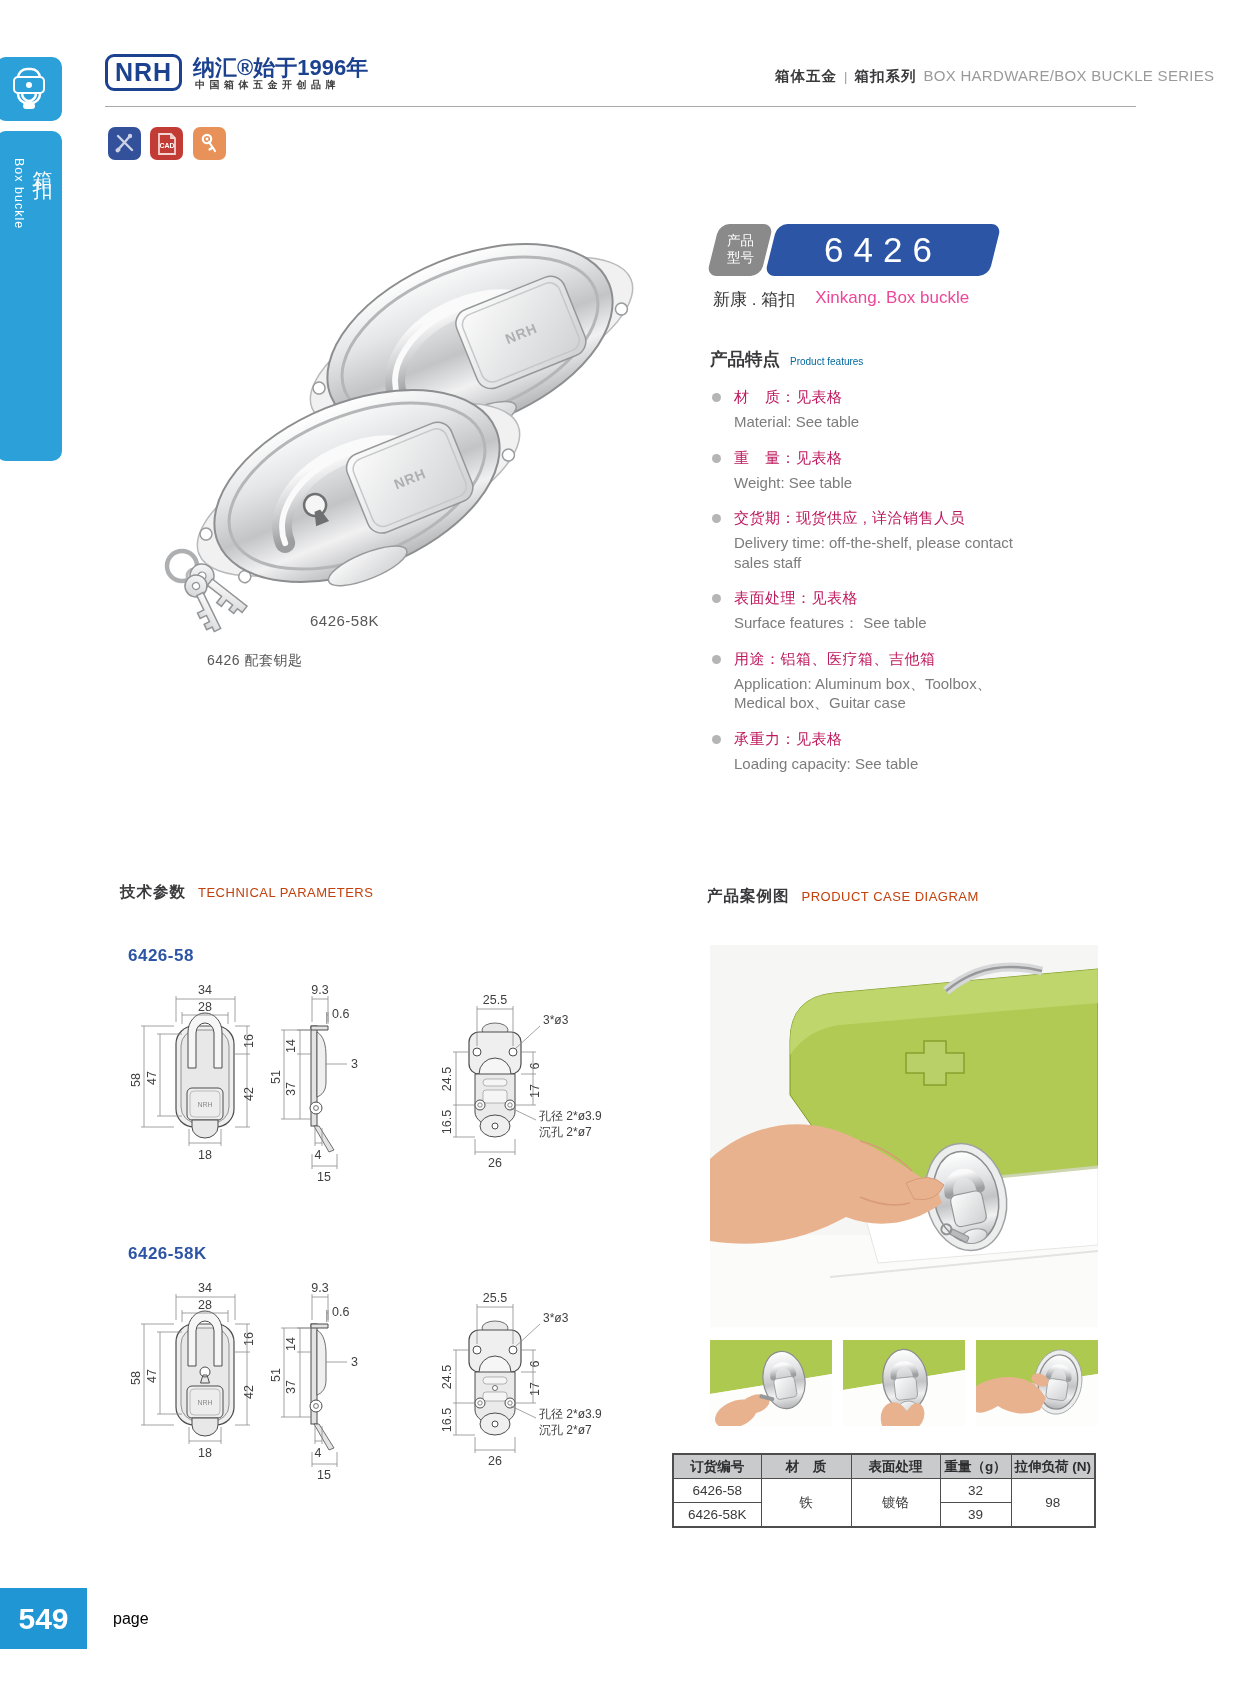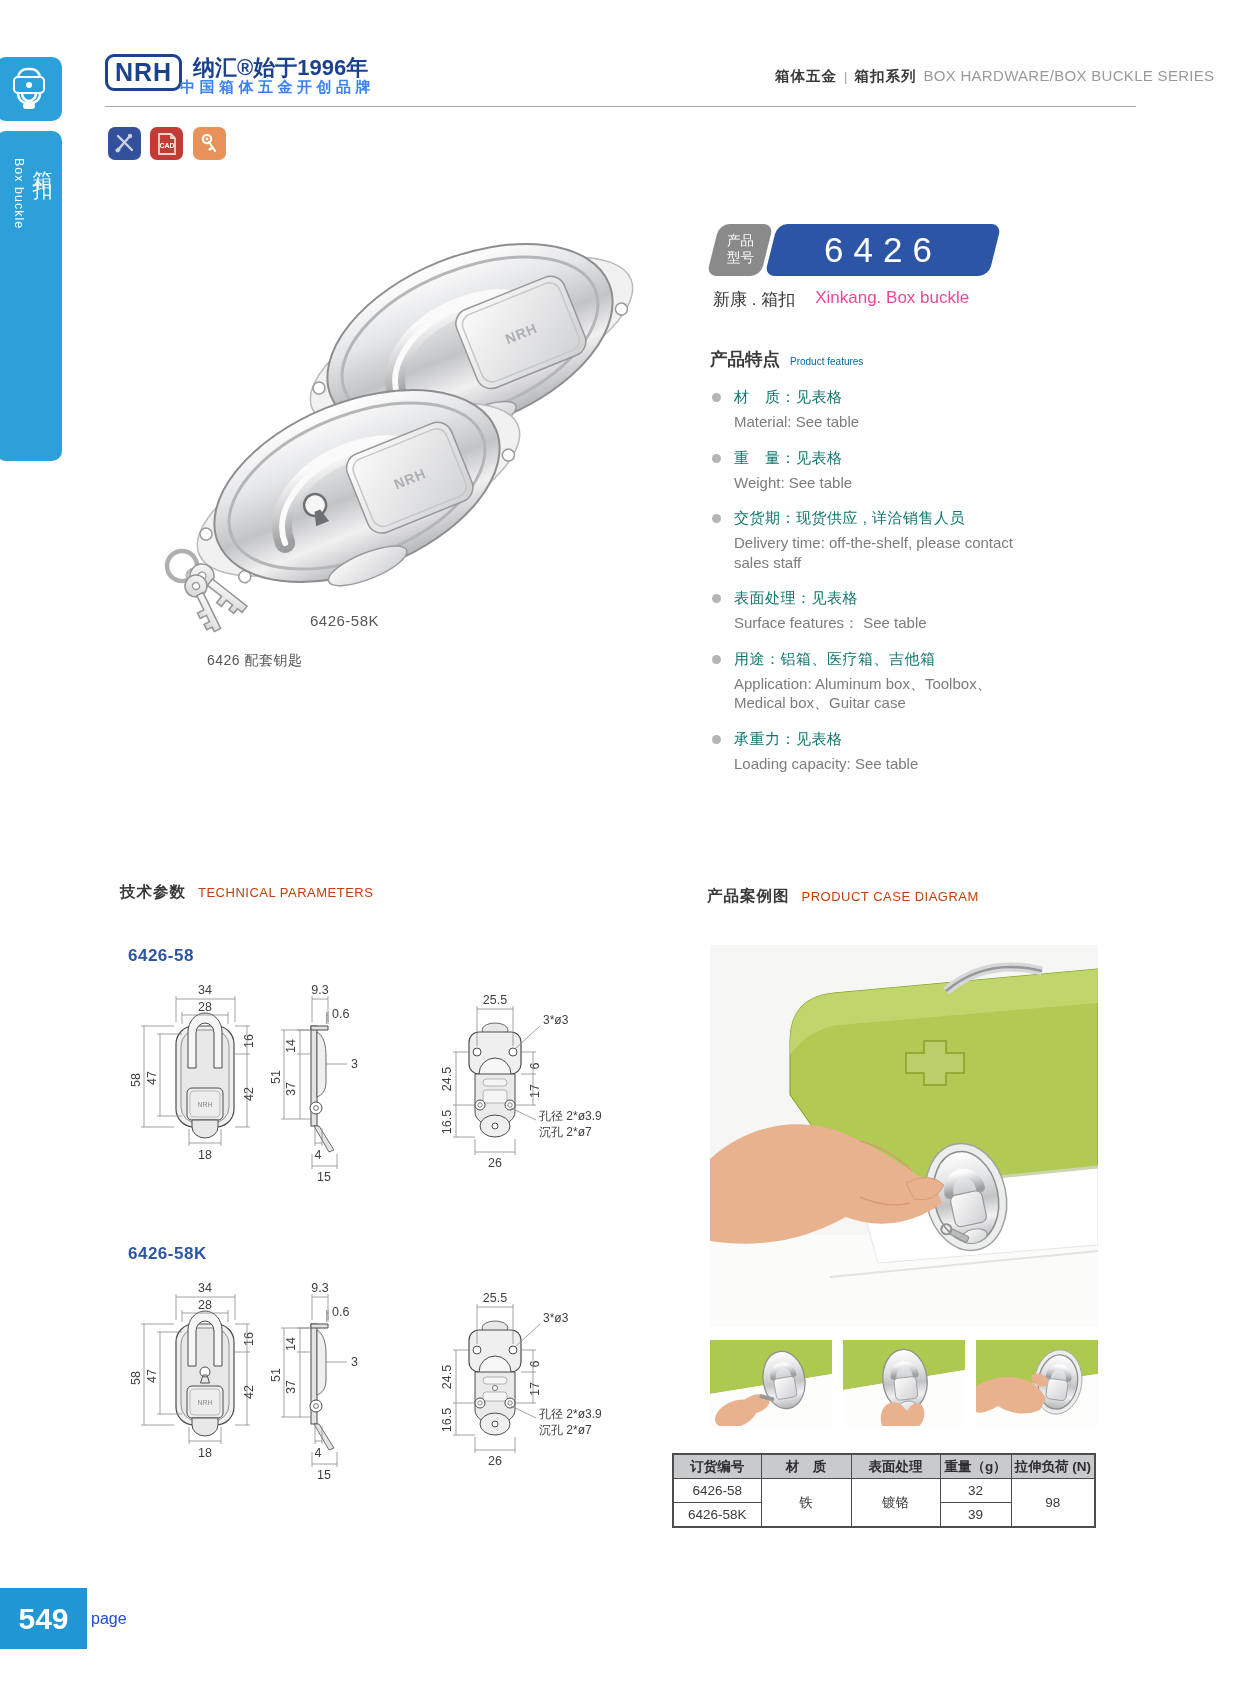--- a/index.html
+++ b/index.html
@@ -13,21 +13,21 @@
   .side-tab{top:131px;width:66px;height:330px;}
   .v-zh{position:absolute;left:34px;top:24px;writing-mode:vertical-rl;text-orientation:upright;
         color:#fff;font-size:20px;letter-spacing:9px;}
   .v-en{position:absolute;left:16px;top:27px;writing-mode:vertical-rl;color:#fff;font-size:12.5px;letter-spacing:1px;}
 
   
   .logo-box{left:105px;top:54px;width:77px;height:37px;border:3px solid #1b418f;border-radius:9px;
             display:flex;align-items:center;justify-content:center;background:#fff;box-sizing:border-box;}
   .logo-box span{color:#1b418f;font-weight:bold;font-size:25px;letter-spacing:1px;}
   .brand1{left:193px;top:53px;font-size:22px;font-weight:bold;color:#1b418f;}
-  .brand2{left:180px;top:78px;font-size:15px;font-weight:bold;color:#3b82f6;letter-spacing:4.5px;}
+  .brand2{left:195px;top:78px;font-size:10px;font-weight:bold;color:#404040;letter-spacing:4.5px;}
   .hdr-right{left:775px;top:67px;width:360px;display:flex;align-items:baseline;gap:7px;white-space:nowrap;}
   .hdr-right .zh{font-size:14.5px;font-weight:bold;color:#3a3a3c;letter-spacing:1px;}
   .hdr-right .bar{color:#9a9a9a;font-size:13px;}
   .hdr-right .en{font-size:15px;color:#9a9a9a;letter-spacing:.3px;}
   .hdr-line{left:105px;top:106px;width:1031px;height:1px;background:#a9a9a9;}
 
   
   .tool-icon{top:127px;width:33px;height:33px;border-radius:7px;display:flex;align-items:center;justify-content:center;}
   .ic-blue{left:108px;background:#33519b;}
   .ic-red{left:150px;background:#c23b35;}
@@ -43,21 +43,21 @@
   .prod-name{left:713px;top:288px;font-size:17px;color:#3a3a3c;display:flex;gap:20px;white-space:nowrap;}
   .prod-name .en{color:#ec4899;}
 
   
   .features{left:710px;top:347px;width:330px;}
   .feat-head{display:flex;align-items:baseline;gap:10px;}
   .feat-head .zh{font-size:17.5px;font-weight:bold;color:#3a3a3c;}
   .feat-head .en{font-size:10px;color:#0369a1;}
   .feat-item{position:relative;padding-left:24px;margin-top:17px;}
   .feat-item .dot{position:absolute;left:2px;top:5px;width:9px;height:9px;border-radius:50%;background:#b5b5b6;}
-  .feat-item .zh{font-size:15px;color:#0f766e;letter-spacing:.5px;}
+  .feat-item .zh{font-size:15px;color:#be185d;letter-spacing:.5px;}
   .feat-item .en{font-size:15px;color:#7c7c7c;margin-top:5px;line-height:1.3;}
 
   
   .sec-head{display:flex;align-items:baseline;gap:12px;white-space:nowrap;}
   .sec-head .zh{font-size:15.5px;font-weight:bold;color:#3a3a3c;letter-spacing:1px;}
   .sec-head .en{font-size:13px;color:#c2410c;letter-spacing:.5px;}
   .tech-head{left:120px;top:882px;}
   .case-head{left:707px;top:886px;text-align:right;}
 
   .draw-title{font-size:17px;font-weight:bold;color:#2d55a5;letter-spacing:.5px;}
@@ -69,21 +69,21 @@
   
   .spec{left:672px;top:1453px;border-collapse:collapse;background:#fff;}
   .spec th,.spec td{border:1px solid #4d4d4d;font-size:13.5px;text-align:center;padding:0;height:23px;margin-top:8px;}
   .spec th{background:#c9cacb;font-weight:bold;color:#2e2e30;}
   .spec{border:2px solid #4d4d4d;}
   .spec td{color:#3a3a3c;}
 
   
   .page-box{left:0;top:1588px;width:87px;height:61px;background:#2196d4;display:flex;align-items:center;justify-content:center;}
   .page-box span{color:#fff;font-size:30px;font-weight:bold;}
-  .page-word{left:91px;top:1610px;font-size:16px;color:#1d4ed8;}
+  .page-word{left:113px;top:1610px;font-size:16px;color:#000000;}
 
   svg text{font-family:"Liberation Sans","DejaVu Sans",sans-serif;}
   .dim{font-size:12.5px;fill:#3f3f41;}
   .note{font-size:12px;fill:#3f3f41;}
 </style>
 </head>
 <body>
 
 <div class="page">
 

